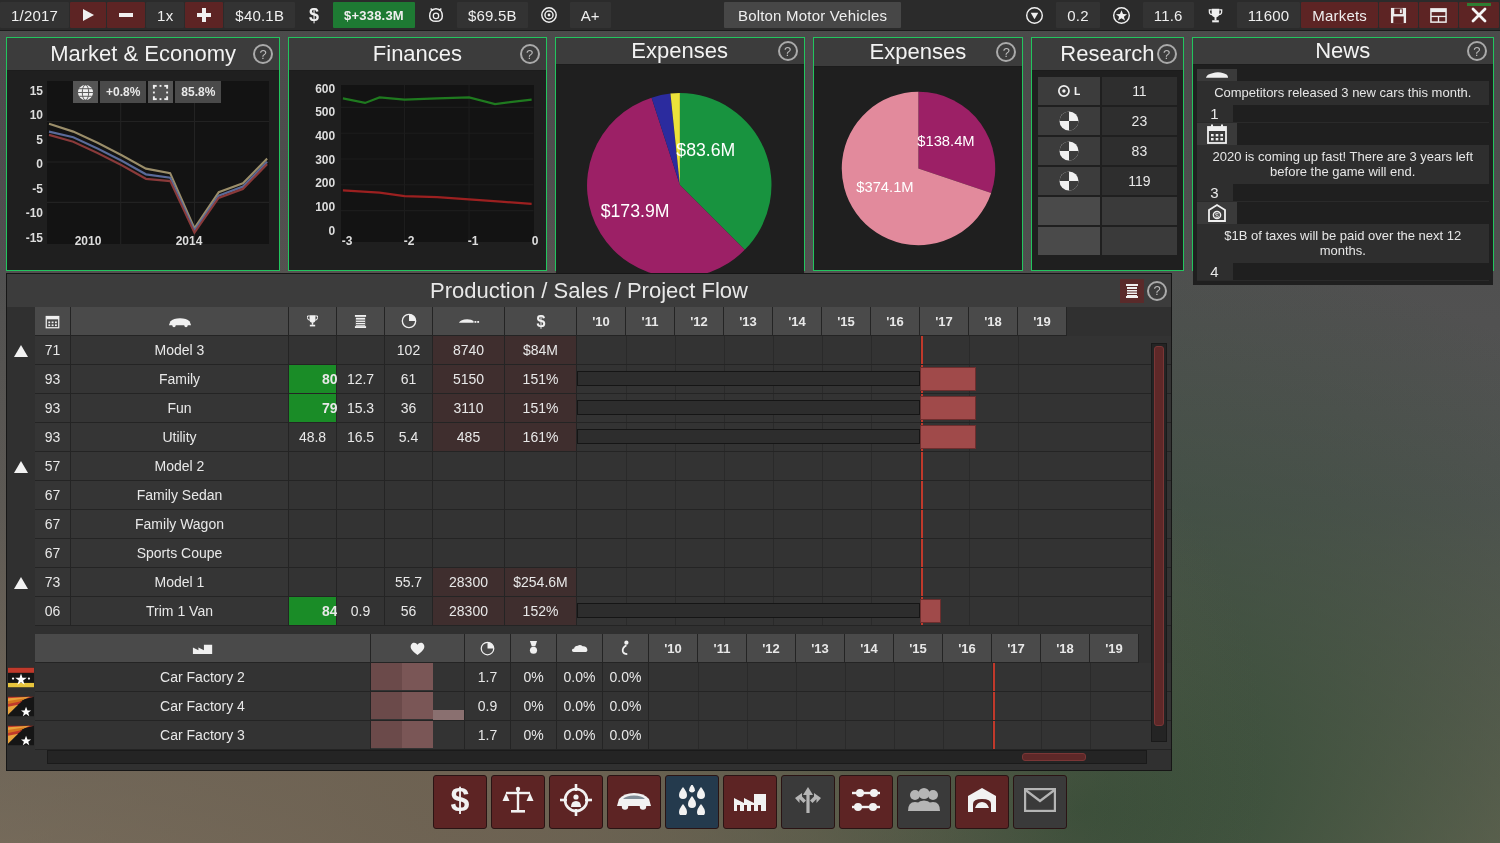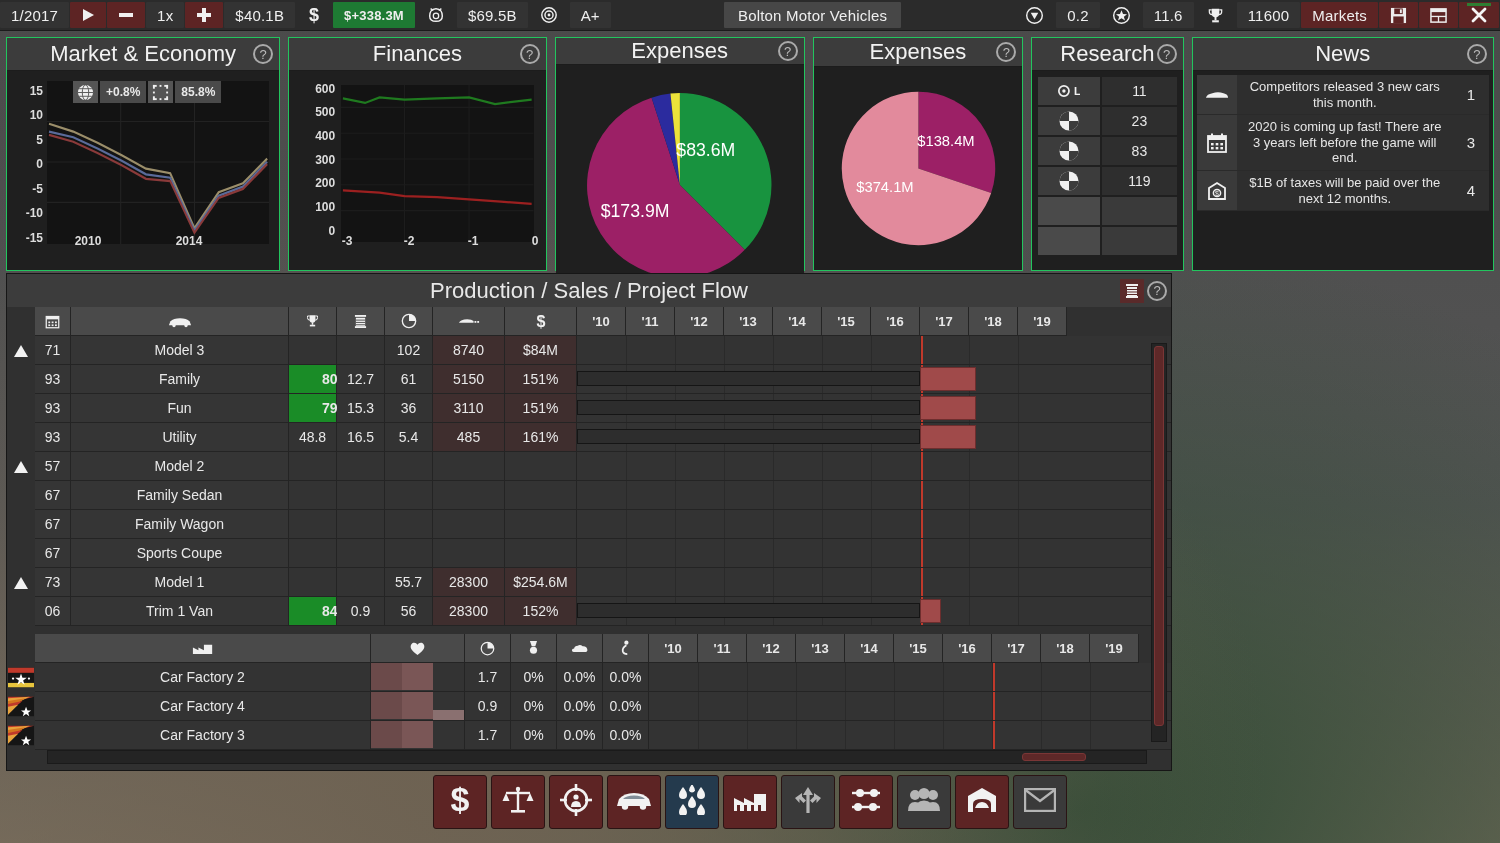--- a/index.html
+++ b/index.html
@@ -67,21 +67,21 @@
 
   
   .res-tbl { display:flex; flex-direction:column; gap:2px; height:100%; }
   .res-row { display:flex; height:28px; gap:2px; }
   .res-ic { width:62px; background:#3c3c3c; display:flex; align-items:center; justify-content:center; }
   .res-val { flex:1; background:#2e2e2e; display:flex; align-items:center; justify-content:center; font-size:14px; }
   .res-row.empty .res-ic { background:#4a4a4a; }
   .res-row.empty .res-val { background:#3a3a3a; }
 
   
-  .news-row { display:flex; min-height:36px; border-bottom:1px solid #2a2a2a; }
+  .news-row { display:flex; min-height:36px; border-bottom:1px solid #2a2a2a;flex-direction:column; }
   .news-ic { width:40px; background:#3a3a3a; display:flex; align-items:center; justify-content:center; }
   .news-tx { flex:1; background:#2e2e2e; display:flex; align-items:center; justify-content:center; text-align:center;
              font-size:13px; padding:4px 8px; line-height:1.2; color:#e6e6e6; }
   .news-n { width:36px; background:#2e2e2e; display:flex; align-items:center; justify-content:center; font-size:15px; }
 
   
   .prod {
     position:absolute; left:6px; top:273px; width:1166px; height:498px;
     background:#2a2a2a; border:1px solid #161616; z-index:4; display:flex; flex-direction:column;
   }

